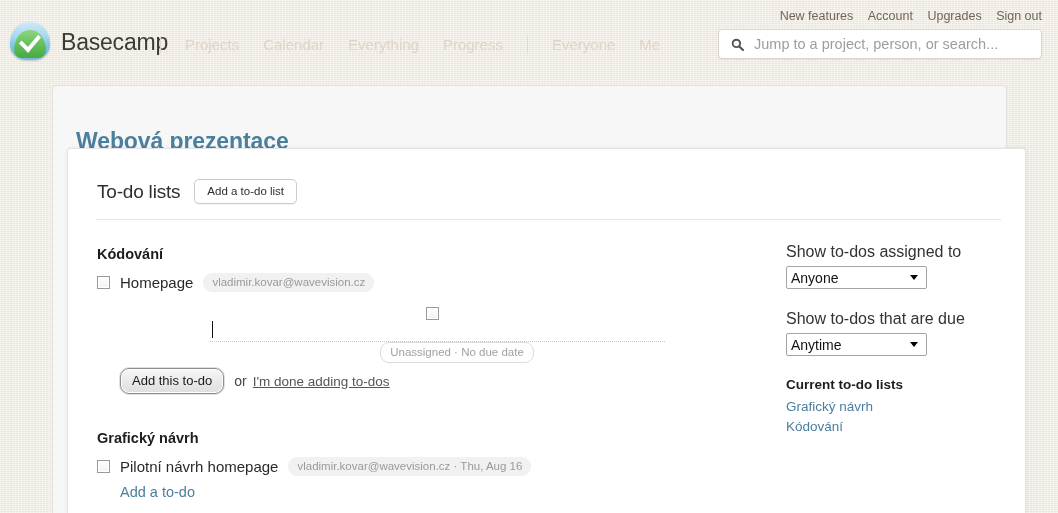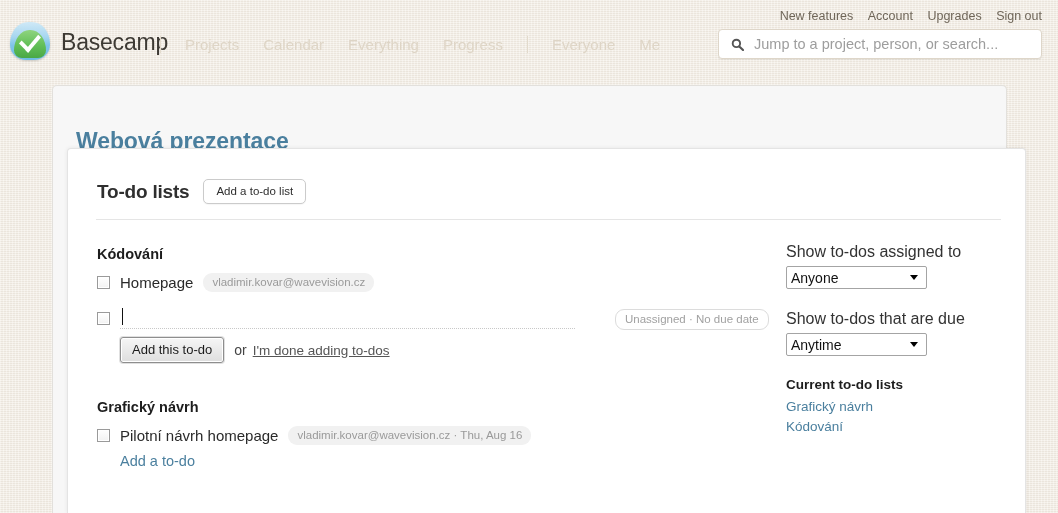--- a/index.html
+++ b/index.html
@@ -172,21 +172,20 @@
     position: absolute;
     left: 29px;
     top: 30px;
     display: flex;
     align-items: center;
   }
   #todo-lists-heading {
     font-size: 19px;
     color: #2f2f2f;
     letter-spacing: -0.2px;
-    font-weight: bold;
   }
   #add-list-button {
     margin-left: 14px;
     font-family: "Liberation Sans", sans-serif;
     font-size: 11.5px;
     color: #2e2e2e;
     background: #ffffff;
     border: 1px solid #cbcbcb;
     border-radius: 5px;
     padding: 5px 12px 6px 12px;
@@ -252,20 +251,21 @@
     background: #ffffff;
     border: 1px solid #dcdcdc;
     color: #a1a1a1;
   }
 
   
   #new-todo-row {
     display: flex;
     align-items: center;
     margin-top: 14px;
+    flex-direction: column;
   }
   #new-todo-input-wrap {
     position: relative;
     flex: none;
     width: 455px;
     border-bottom: 1px dotted #c8c8c8;
     height: 21px;
     display: flex;
     align-items: center;
   }
@@ -295,21 +295,21 @@
     align-items: center;
     margin-top: 8px;
     margin-left: 23px;
   }
   #add-todo-submit {
     font-family: "Liberation Sans", sans-serif;
     font-size: 13px;
     color: #1a1a1a;
     background: linear-gradient(180deg,#f6f6f6 0%, #dedede 100%);
     border: 1px solid #8e8e8e;
-    border-radius: 3px;
+    border-radius: 9px;
     padding: 4px 11px 5px 11px;
     cursor: pointer;
     box-shadow: inset 0 0 0 1px #ffffff, 0 0 0 1px rgba(0,0,0,0.12);
   }
   #or-text {
     font-size: 14px;
     color: #444;
     margin: 0 6px 0 10px;
   }
   #done-adding-link {

